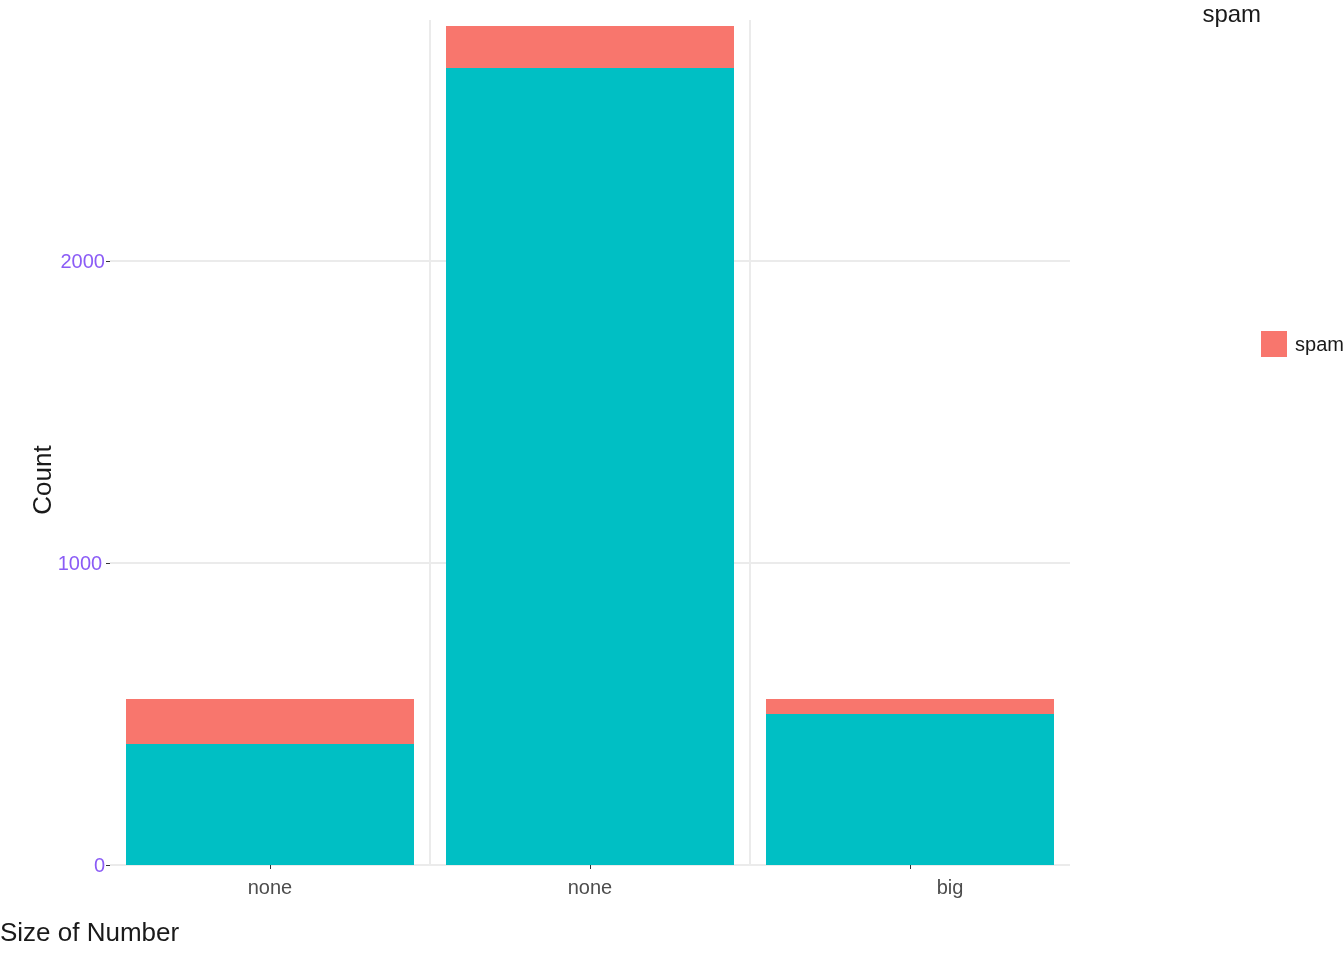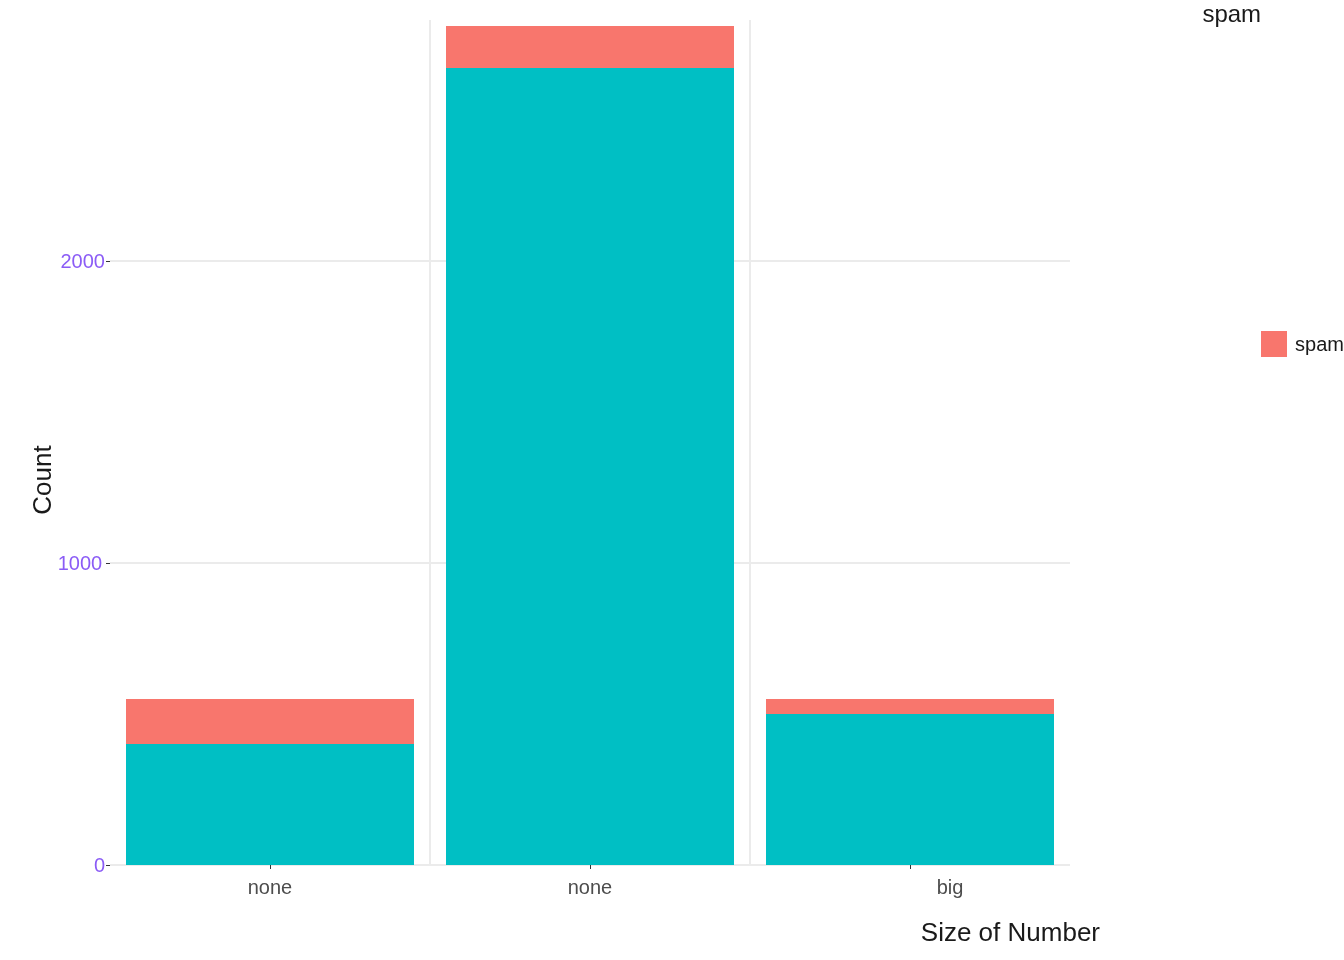--- a/index.html
+++ b/index.html
@@ -56,21 +56,21 @@
     transform: translateY(-50%) rotate(-90deg);
     transform-origin: center;
     font-size: 26px;
     color: #1a1a1a;
   }
   .x-axis-title {
     position: absolute;
     left: 0;
     right: 0;
     bottom: 12px;
-    text-align: right;
+    text-align: left;
     font-size: 26px;
     color: #1a1a1a;
   }
   .plot-area {
     position: absolute;
     left: 110px;
     top: 20px;
     width: 960px;
     height: 845px;
     background: #ffffff;

